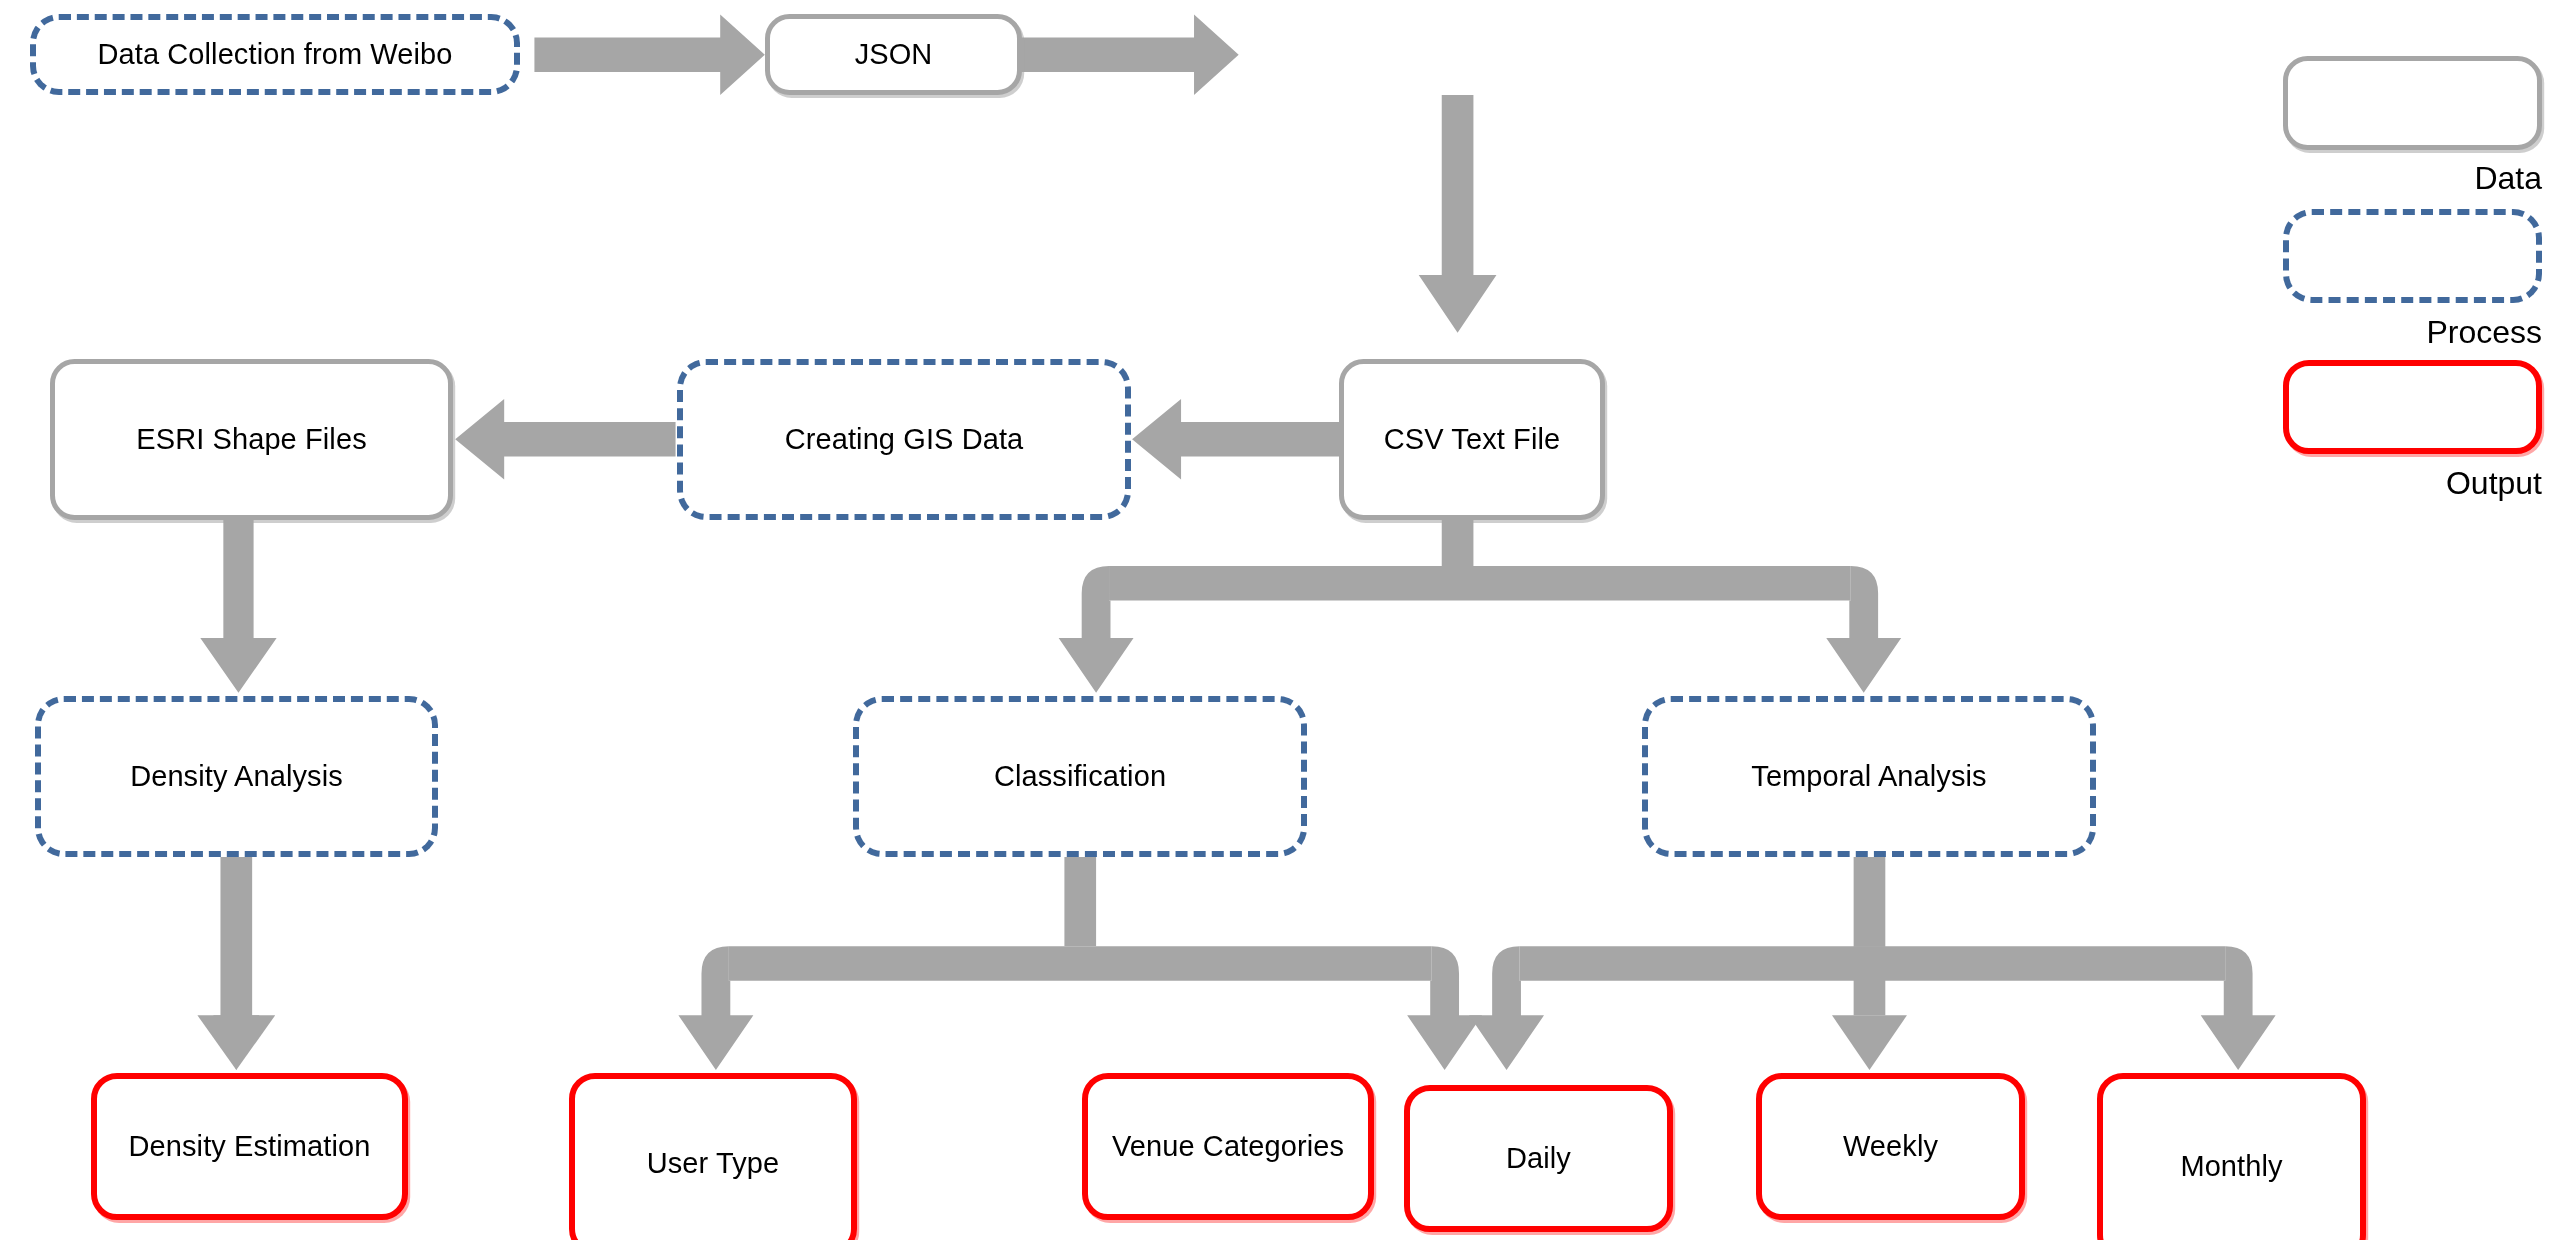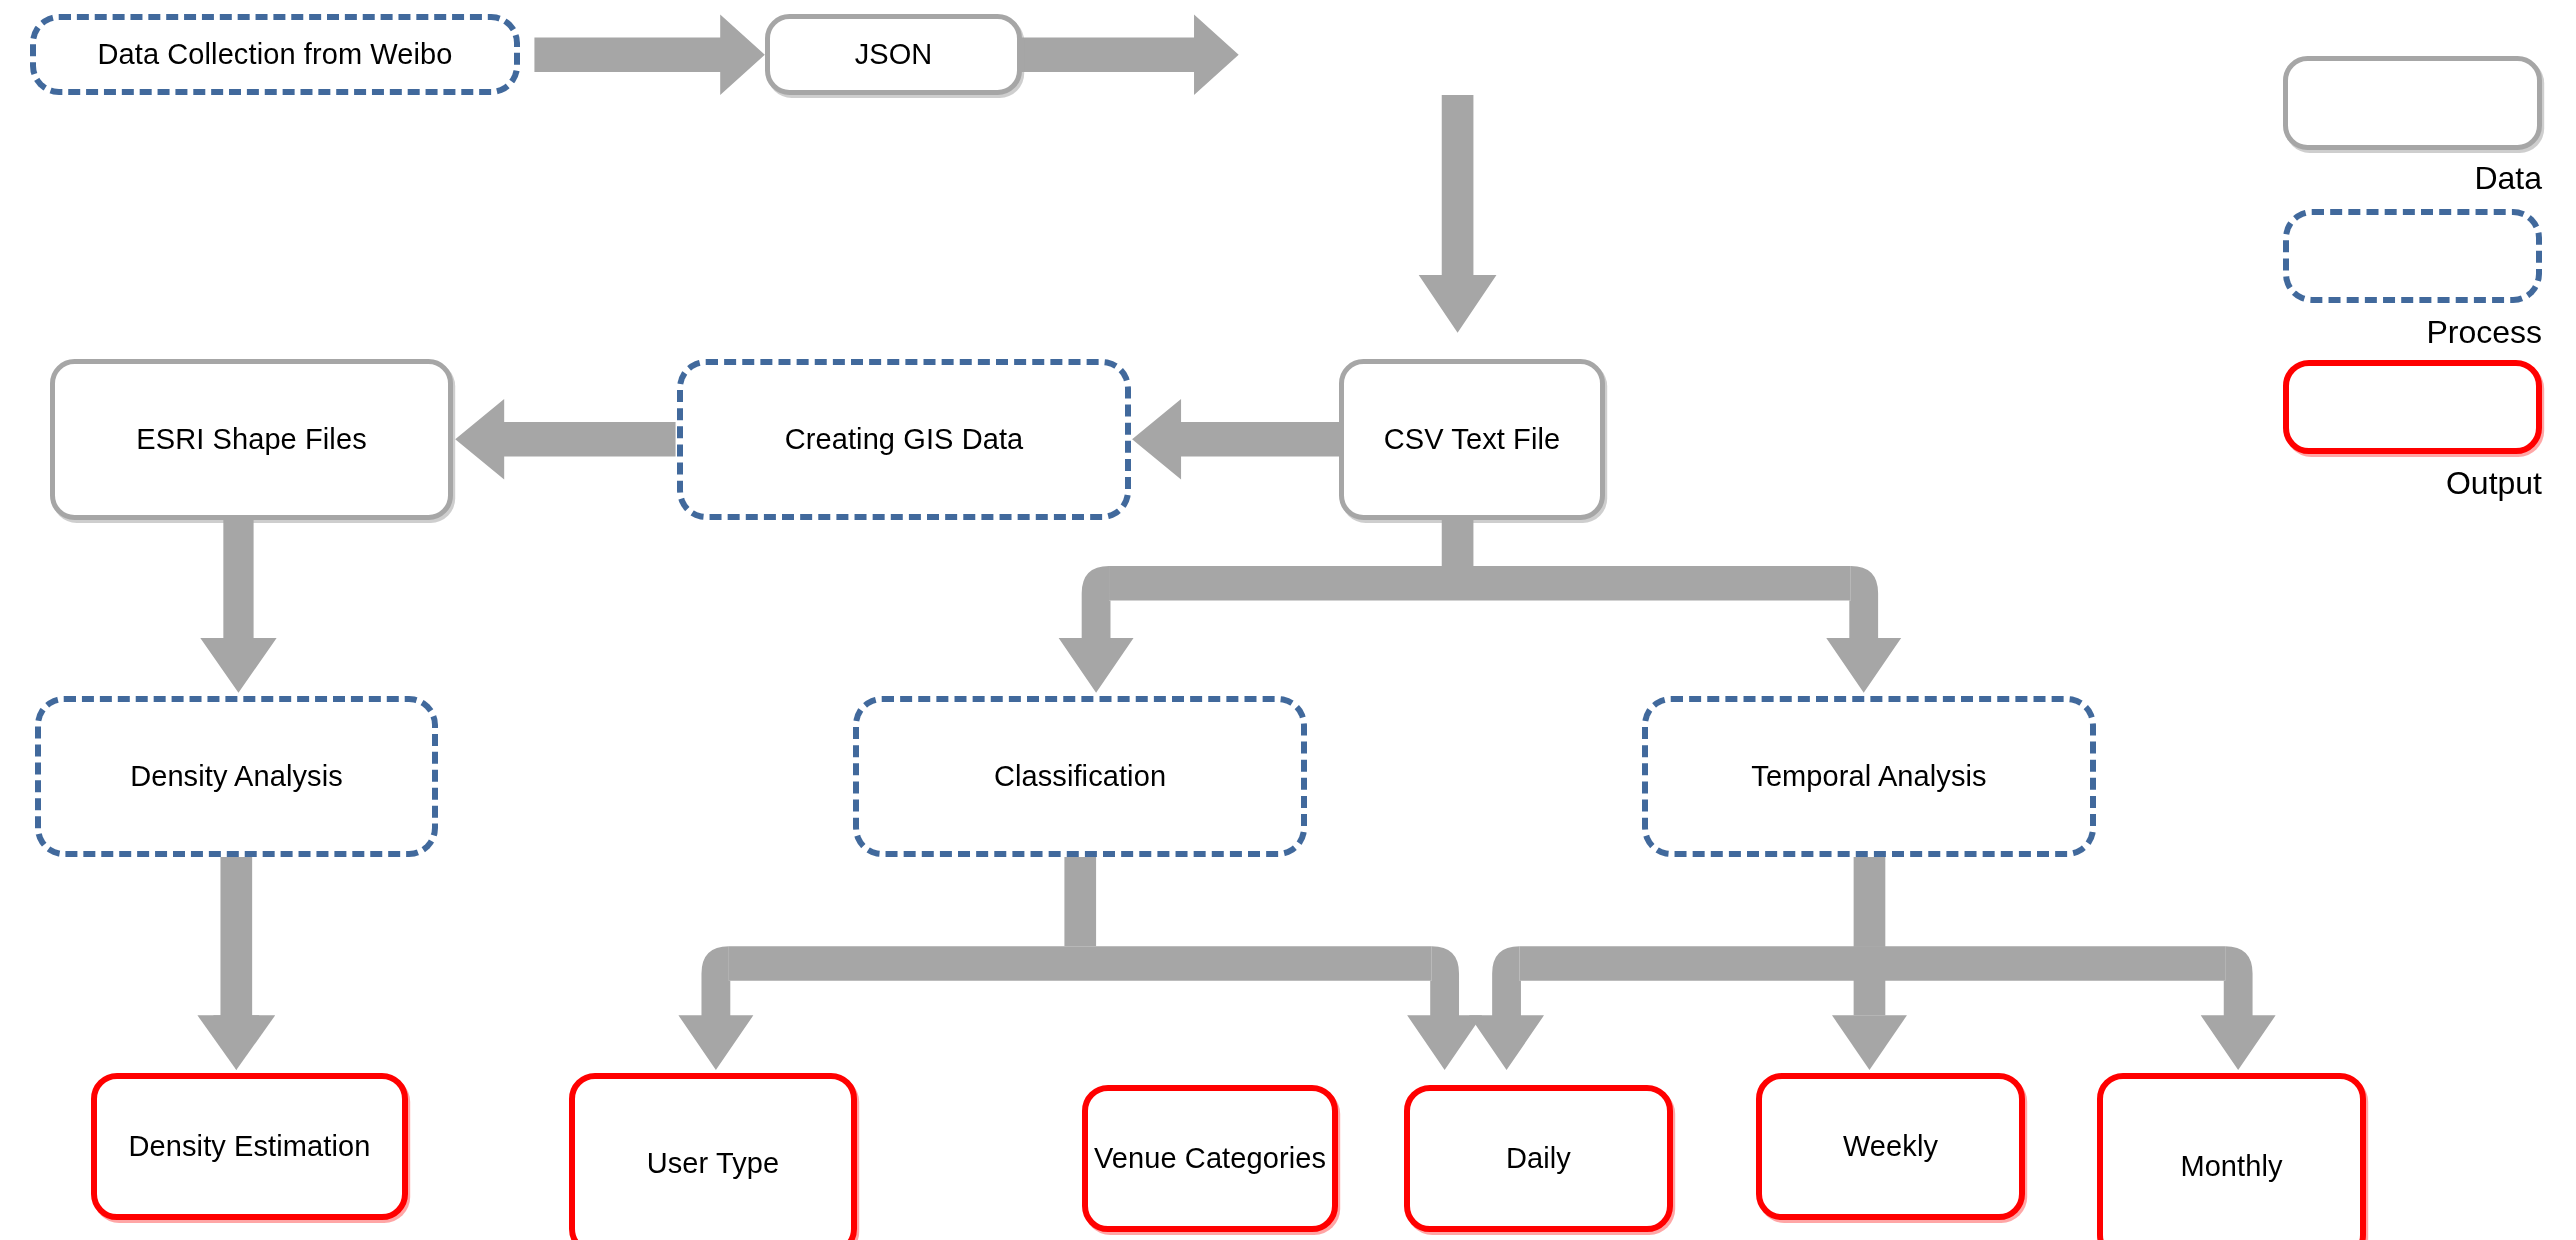--- a/index.html
+++ b/index.html
@@ -170,21 +170,21 @@
   </div>
 
   <div class="node output" style="left:91px;top:1073px;width:317px;height:147px;">
     <span>Density Estimation</span>
   </div>
 
   <div class="node output" style="left:569px;top:1073px;width:288px;height:182px;">
     <span>User Type</span>
   </div>
 
-  <div class="node output" style="left:1082px;top:1073px;width:256px;height:147px;margin-top:12px;">
+  <div class="node output" style="left:1082px;top:1073px;width:292px;height:147px;">
     <span>Venue Categories</span>
   </div>
 
   <div class="node output" style="left:1404px;top:1073px;width:269px;height:147px;margin-top:12px;">
     <span>Daily</span>
   </div>
 
   <div class="node output" style="left:1756px;top:1073px;width:269px;height:147px;">
     <span>Weekly</span>
   </div>

